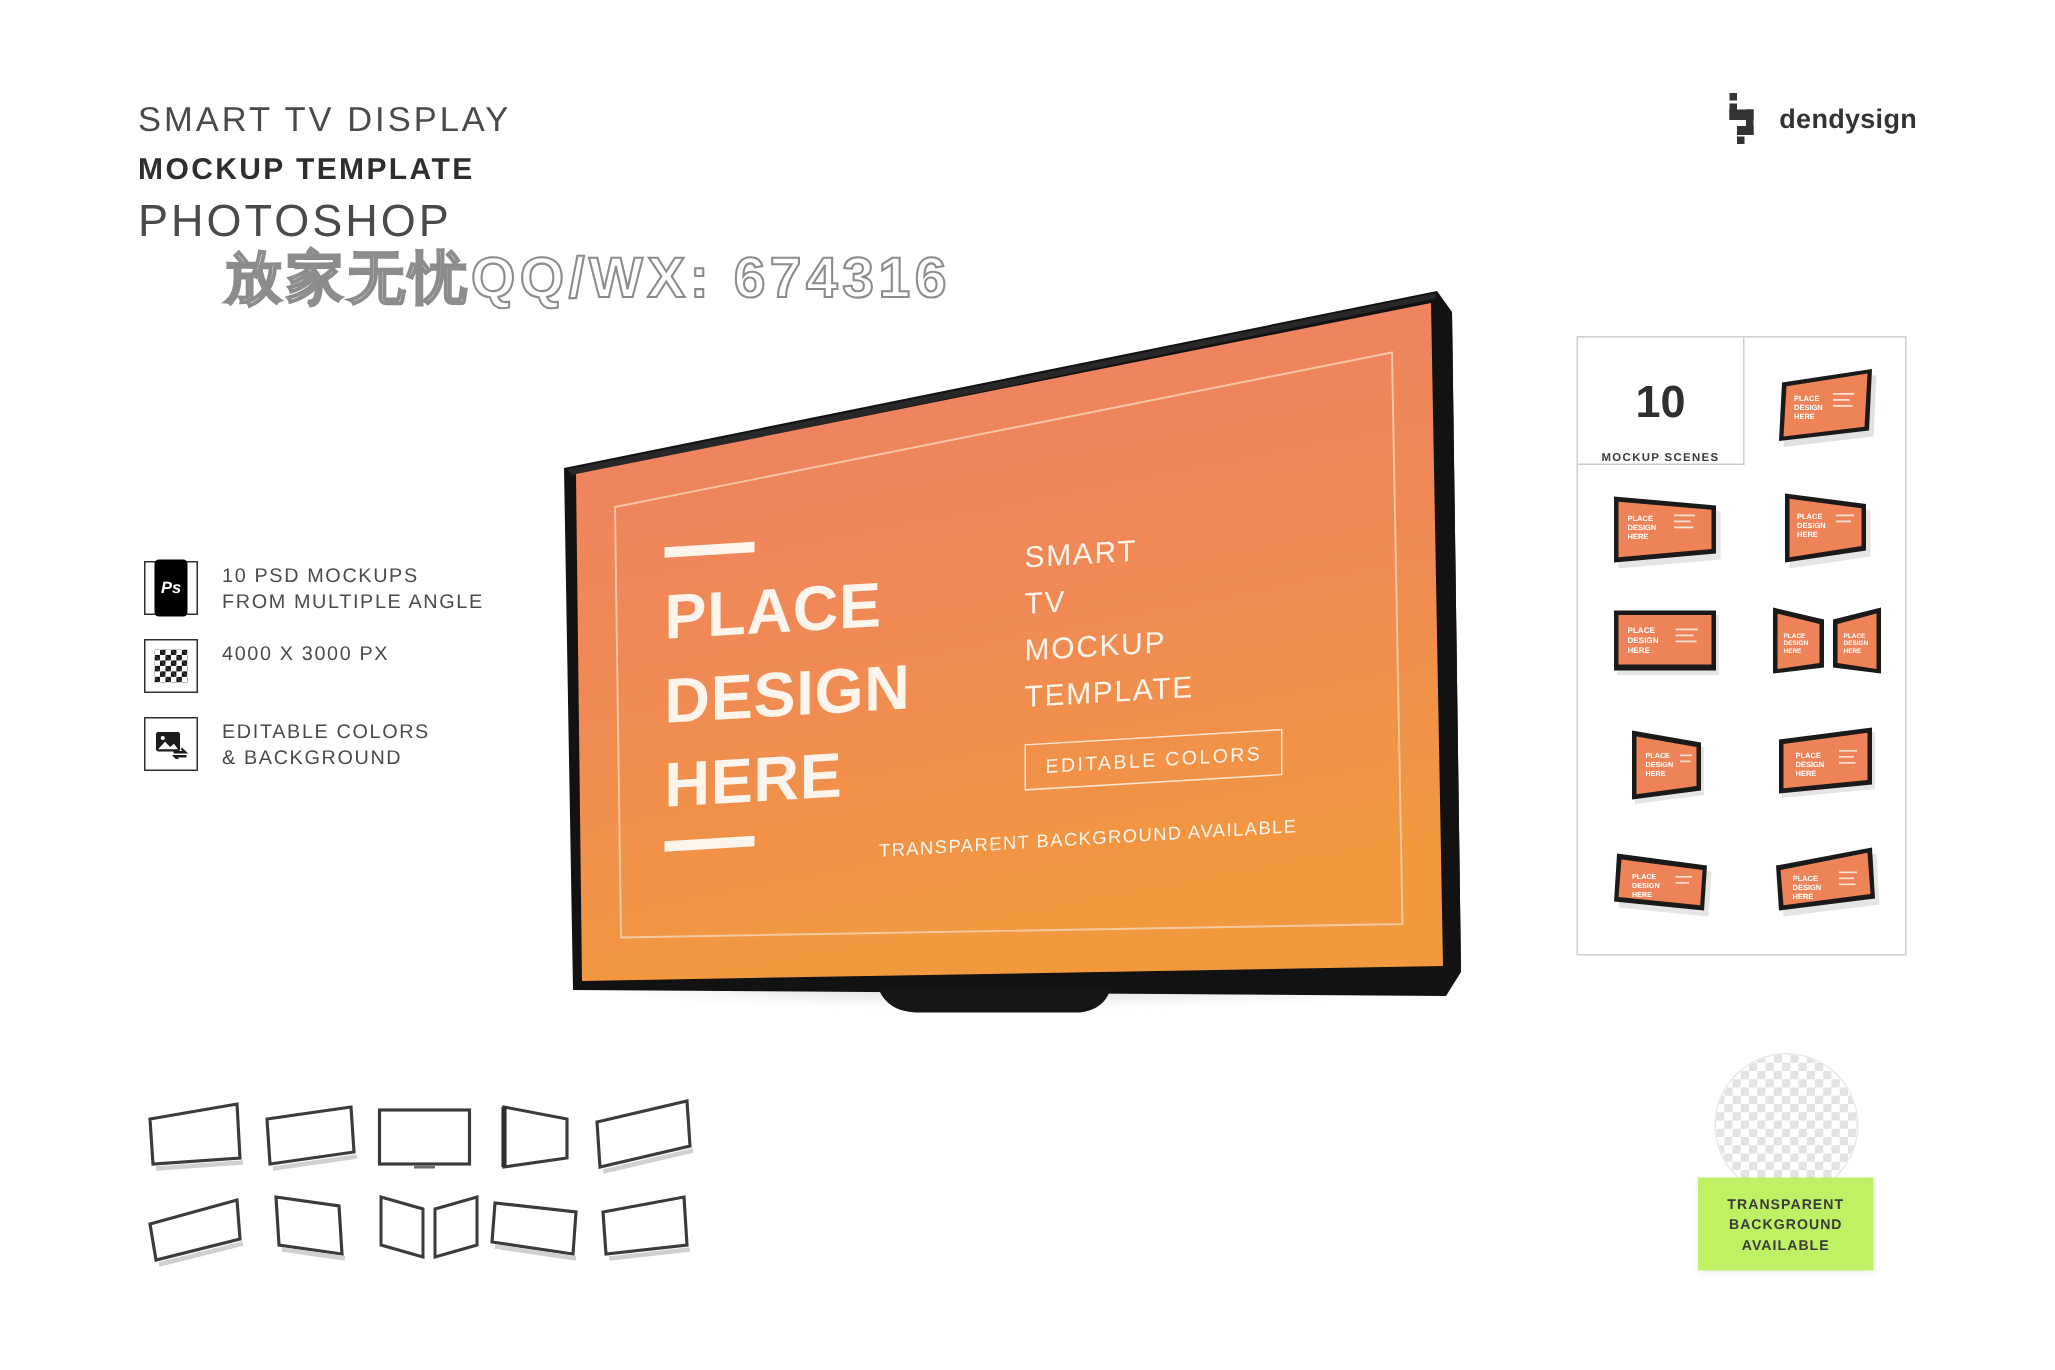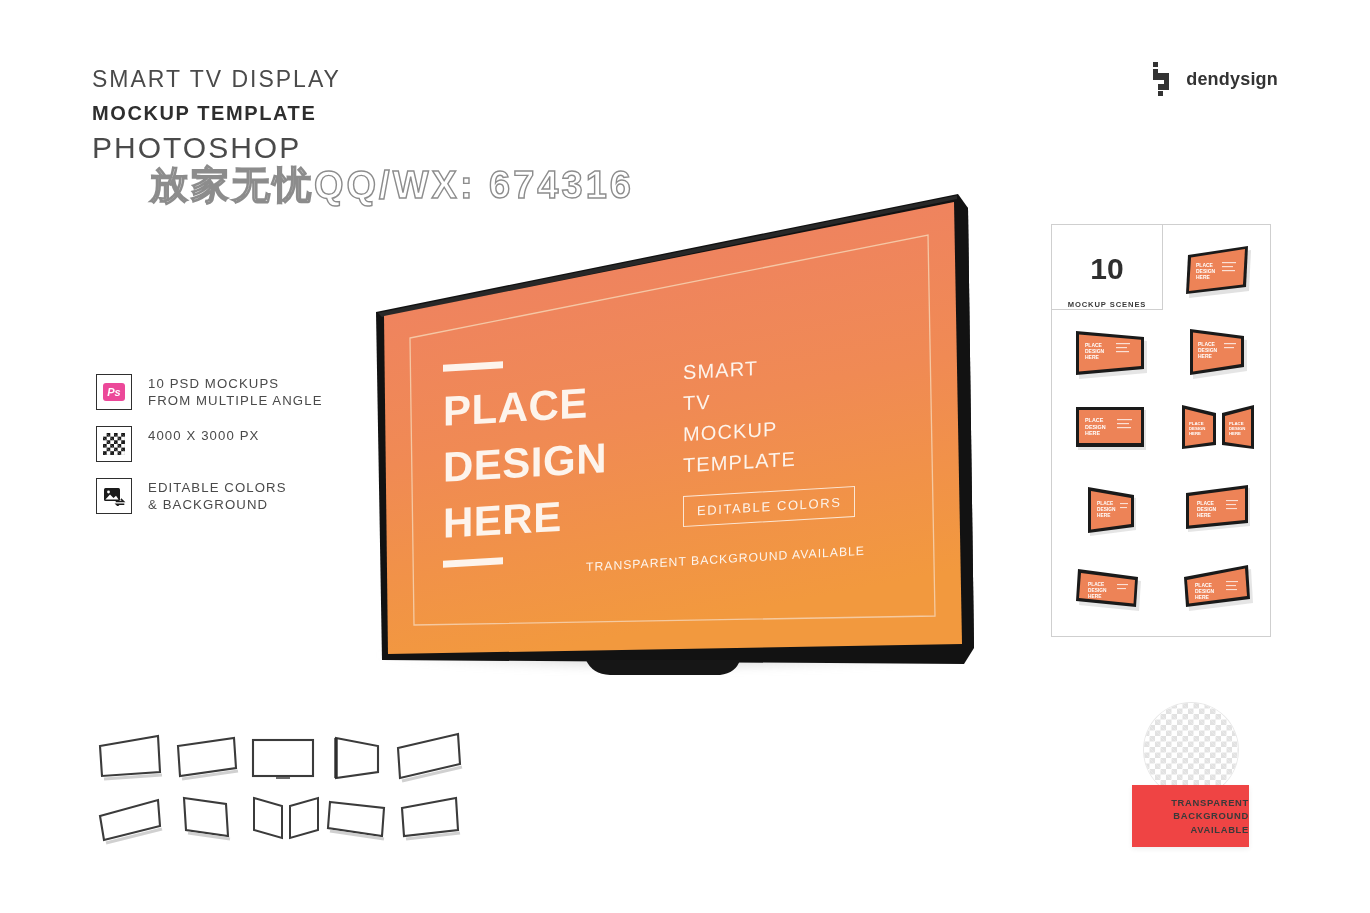--- a/index.html
+++ b/index.html
@@ -41,21 +41,21 @@
   .fico{
     width:34px;height:34px;flex:0 0 34px;
     border:1.4px solid #2f2f2f;
     display:flex;align-items:center;justify-content:center;
     margin-right:16px;background:#fff;
   }
   .ftxt{font-size:13.2px;letter-spacing:1.1px;color:#4a4a4a;line-height:17px;padding-top:1px;}
   .ftxt div{white-space:nowrap;}
 
   
-  .psb{width:22px;height:18px;background:#ec4899;border-radius:3px;color:#fff;
+  .psb{width:22px;height:38px;background:#000000;border-radius:3px;color:#fff;
        font-size:11px;font-weight:700;display:flex;align-items:center;justify-content:center;font-style:italic;}
 
   
   .tvwrap{position:absolute;left:368px;top:186px;width:610px;height:500px;}
   .tvshadow{
     position:absolute;left:10px;top:452px;width:580px;height:34px;
     background:radial-gradient(ellipse at 50% 50%, rgba(140,140,140,.42) 0%, rgba(160,160,160,.18) 45%, rgba(255,255,255,0) 72%);
     filter:blur(3px);
   }
   .tvsvg{position:absolute;left:0;top:0;}
@@ -110,22 +110,22 @@
   .tbadge{position:absolute;left:1132px;top:703px;width:117px;height:146px;}
   .tb-circle{
     position:absolute;left:12px;top:0;width:94px;height:94px;border-radius:50%;
     background-image:
       linear-gradient(45deg,#e2e2e2 25%,transparent 25%,transparent 75%,#e2e2e2 75%,#e2e2e2),
       linear-gradient(45deg,#e2e2e2 25%,#fff 25%,#fff 75%,#e2e2e2 75%,#e2e2e2);
     background-size:11px 11px;background-position:0 0,5.5px 5.5px;
     box-shadow:0 0 0 1px #e8e8e8;
   }
   .tb-box{
-    position:absolute;left:0;top:82px;width:117px;height:62px;background:#ef4444;
-    display:flex;flex-direction:column;align-items:flex-end;justify-content:center;
+    position:absolute;left:0;top:82px;width:117px;height:62px;background:#bef264;
+    display:flex;flex-direction:column;align-items:center;justify-content:center;
     box-shadow:0 2px 5px rgba(0,0,0,.07);
   }
   .tb-box div{font-size:9.4px;font-weight:700;letter-spacing:.7px;color:#3a3a3a;line-height:13.5px;}
 
   
   .wires{position:absolute;left:96px;top:728px;width:370px;height:118px;}
   .wire{position:absolute;}
 </style>
 </head>
 <body>

